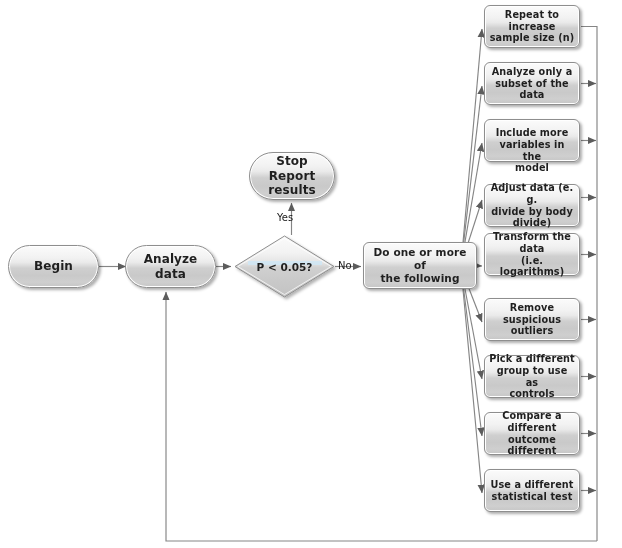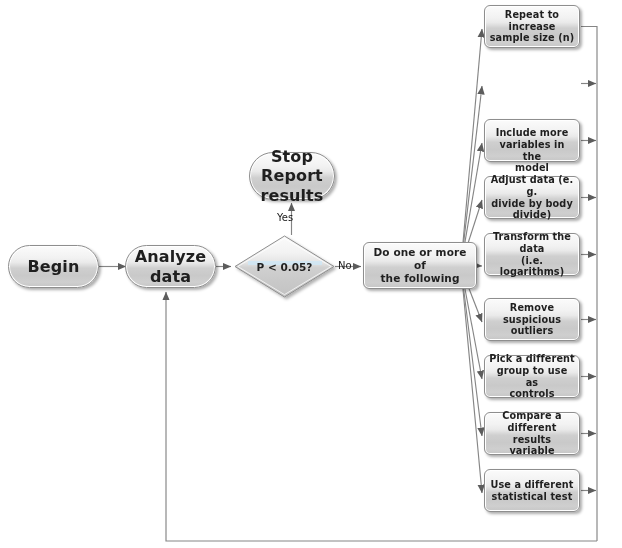--- a/index.html
+++ b/index.html
@@ -69,21 +69,21 @@
   
   .opt {
     width: 96px;
     height: 43px;
     left: 484px;
     font-size: 9.7px;
   }
   
   .stadium {
     border-radius: 999px;
-    font-size: 16px;
+    font-size: 12px;
   }
 
   
   .diamond {
     position: absolute;
     z-index: 4;
   }
   .diamond .dlabel {
     position: absolute;
     left: 0; top: 0;
@@ -199,30 +199,36 @@
   <div class="edge-label" style="left:277px; top:212px;">Yes</div>
   <div class="edge-label" style="left:338px; top:260px;">No</div>
 
   <div class="node rect bevel opt" style="top:5px;">
     <div style="display:flex;flex-direction:column;">
       <span class="txt">Repeat to increase</span>
       <span class="txt">sample size (n)</span>
     </div>
   </div>
 
+  <div class="node rect bevel opt" style="top:62px;">
+    <div style="display:flex;flex-direction:column;">
+      <span class="txt">Analyze only a</span>
+      <span class="txt">subset of the data</span>
+    </div>
+  </div>
 
   <div class="node rect bevel opt" style="top:119px;">
     <div style="display:flex;flex-direction:column;margin-top:20px;">
       <span class="txt">Include more</span>
       <span class="txt">variables in the</span>
       <span class="txt">model</span>
     </div>
   </div>
 
-  <div class="node rect bevel opt" style="top:176px;">
+  <div class="node rect bevel opt" style="top:184px;">
     <div style="display:flex;flex-direction:column;">
       <span class="txt">Adjust data (e. g.</span>
       <span class="txt">divide by body</span>
       <span class="txt">divide)</span>
     </div>
   </div>
 
   <div class="node rect bevel opt" style="top:233px;">
     <div style="display:flex;flex-direction:column;justify-content:space-between;">
       <span class="txt">Transform the data</span>
@@ -241,21 +247,21 @@
     <div style="display:flex;flex-direction:column;">
       <span class="txt">Pick a different</span>
       <span class="txt">group to use as</span>
       <span class="txt">controls</span>
     </div>
   </div>
 
   <div class="node rect bevel opt" style="top:412px;">
     <div style="display:flex;flex-direction:column;">
       <span class="txt">Compare a different</span>
-      <span class="txt">results variable</span>
+      <span class="txt">outcome different</span>
     </div>
   </div>
 
   <div class="node rect bevel opt" style="top:469px;">
     <div style="display:flex;flex-direction:column;">
       <span class="txt">Use a different</span>
       <span class="txt">statistical test</span>
     </div>
   </div>
 

